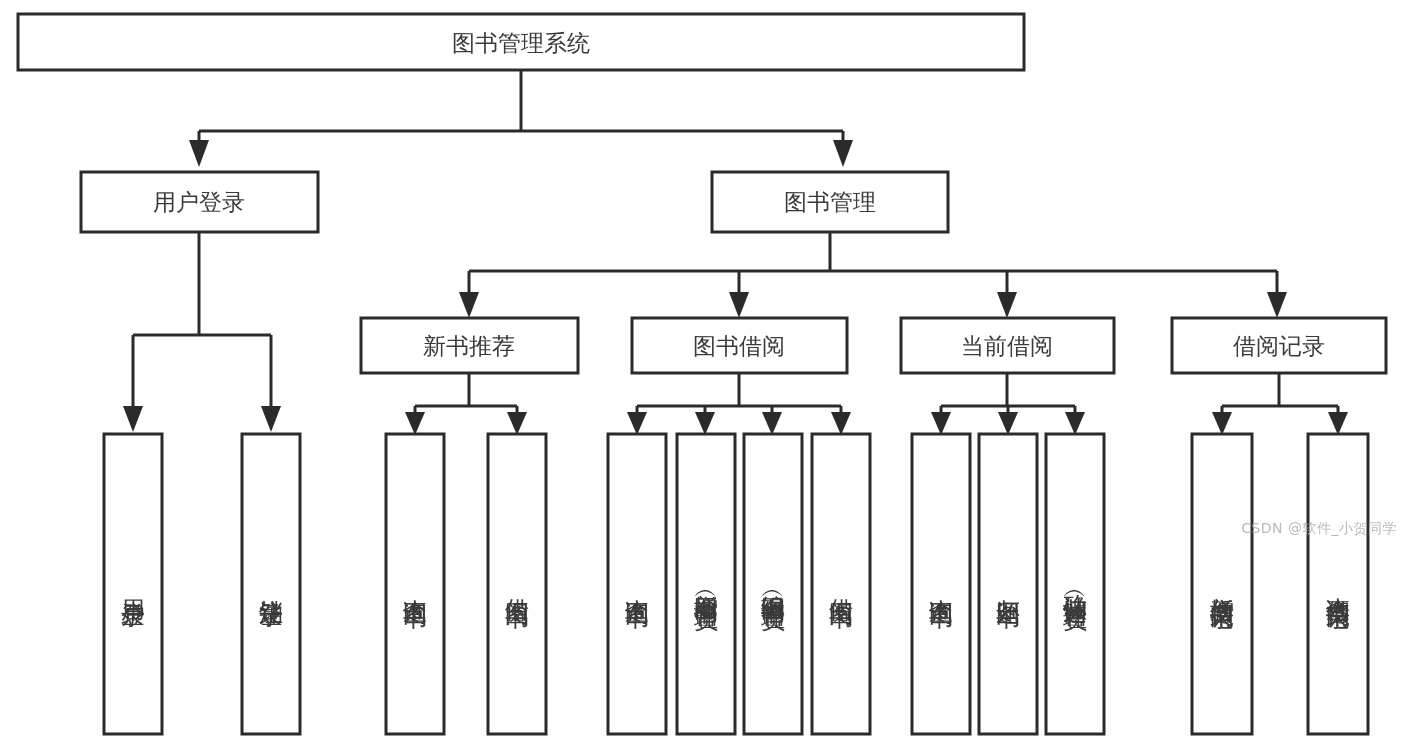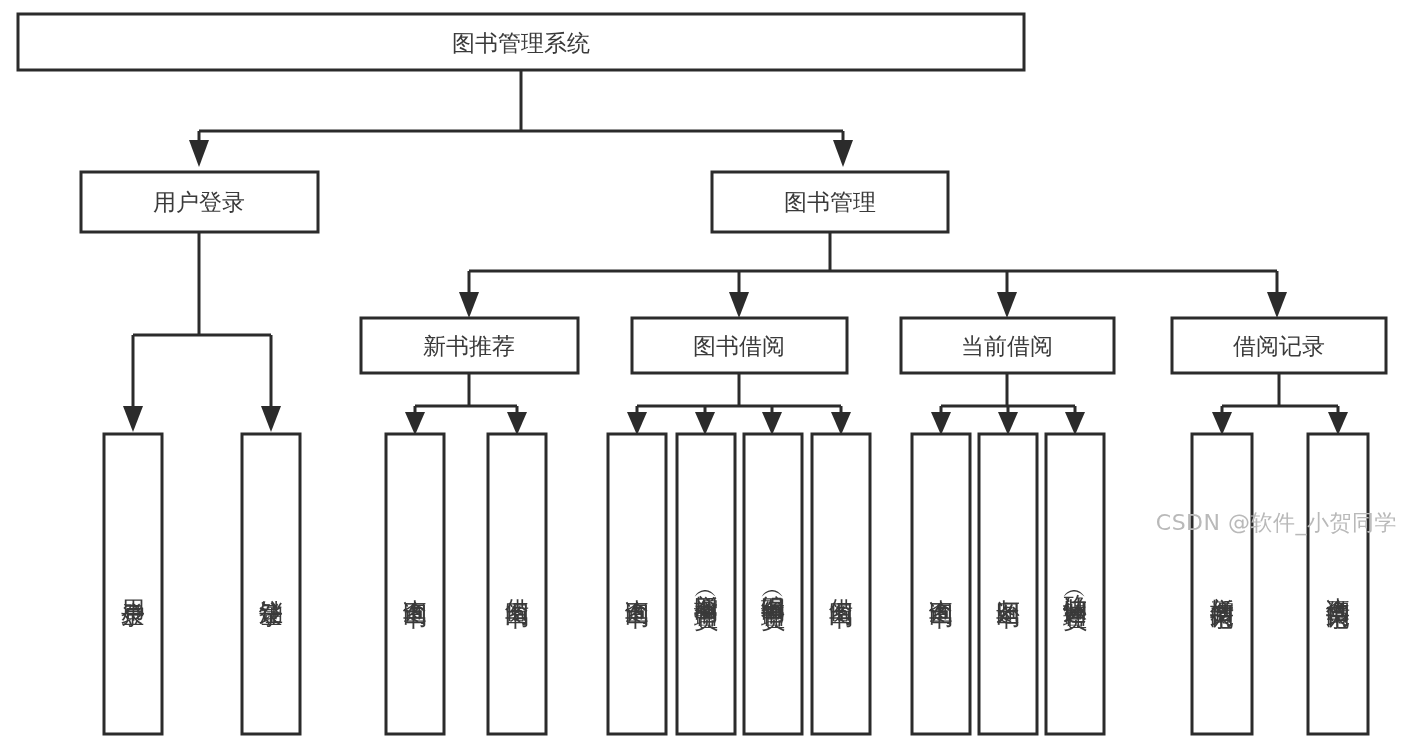--- a/index.html
+++ b/index.html
@@ -70,21 +70,21 @@
     line-height: 1;
     letter-spacing: 2px;
     color: #3a3a3a;
     white-space: nowrap;
   }
   .watermark {
     position: absolute;
     right: 8px;
     bottom: 6px;
     font-family: "DejaVu Sans", "Liberation Sans", sans-serif;
-    font-size: 22px;
+    font-size: 14px;
     color: #b9b9b9;
     letter-spacing: 0.5px;
     white-space: nowrap;
   }
 </style>
 </head>
 <body>
 
 <div id="diagram-root">
 

